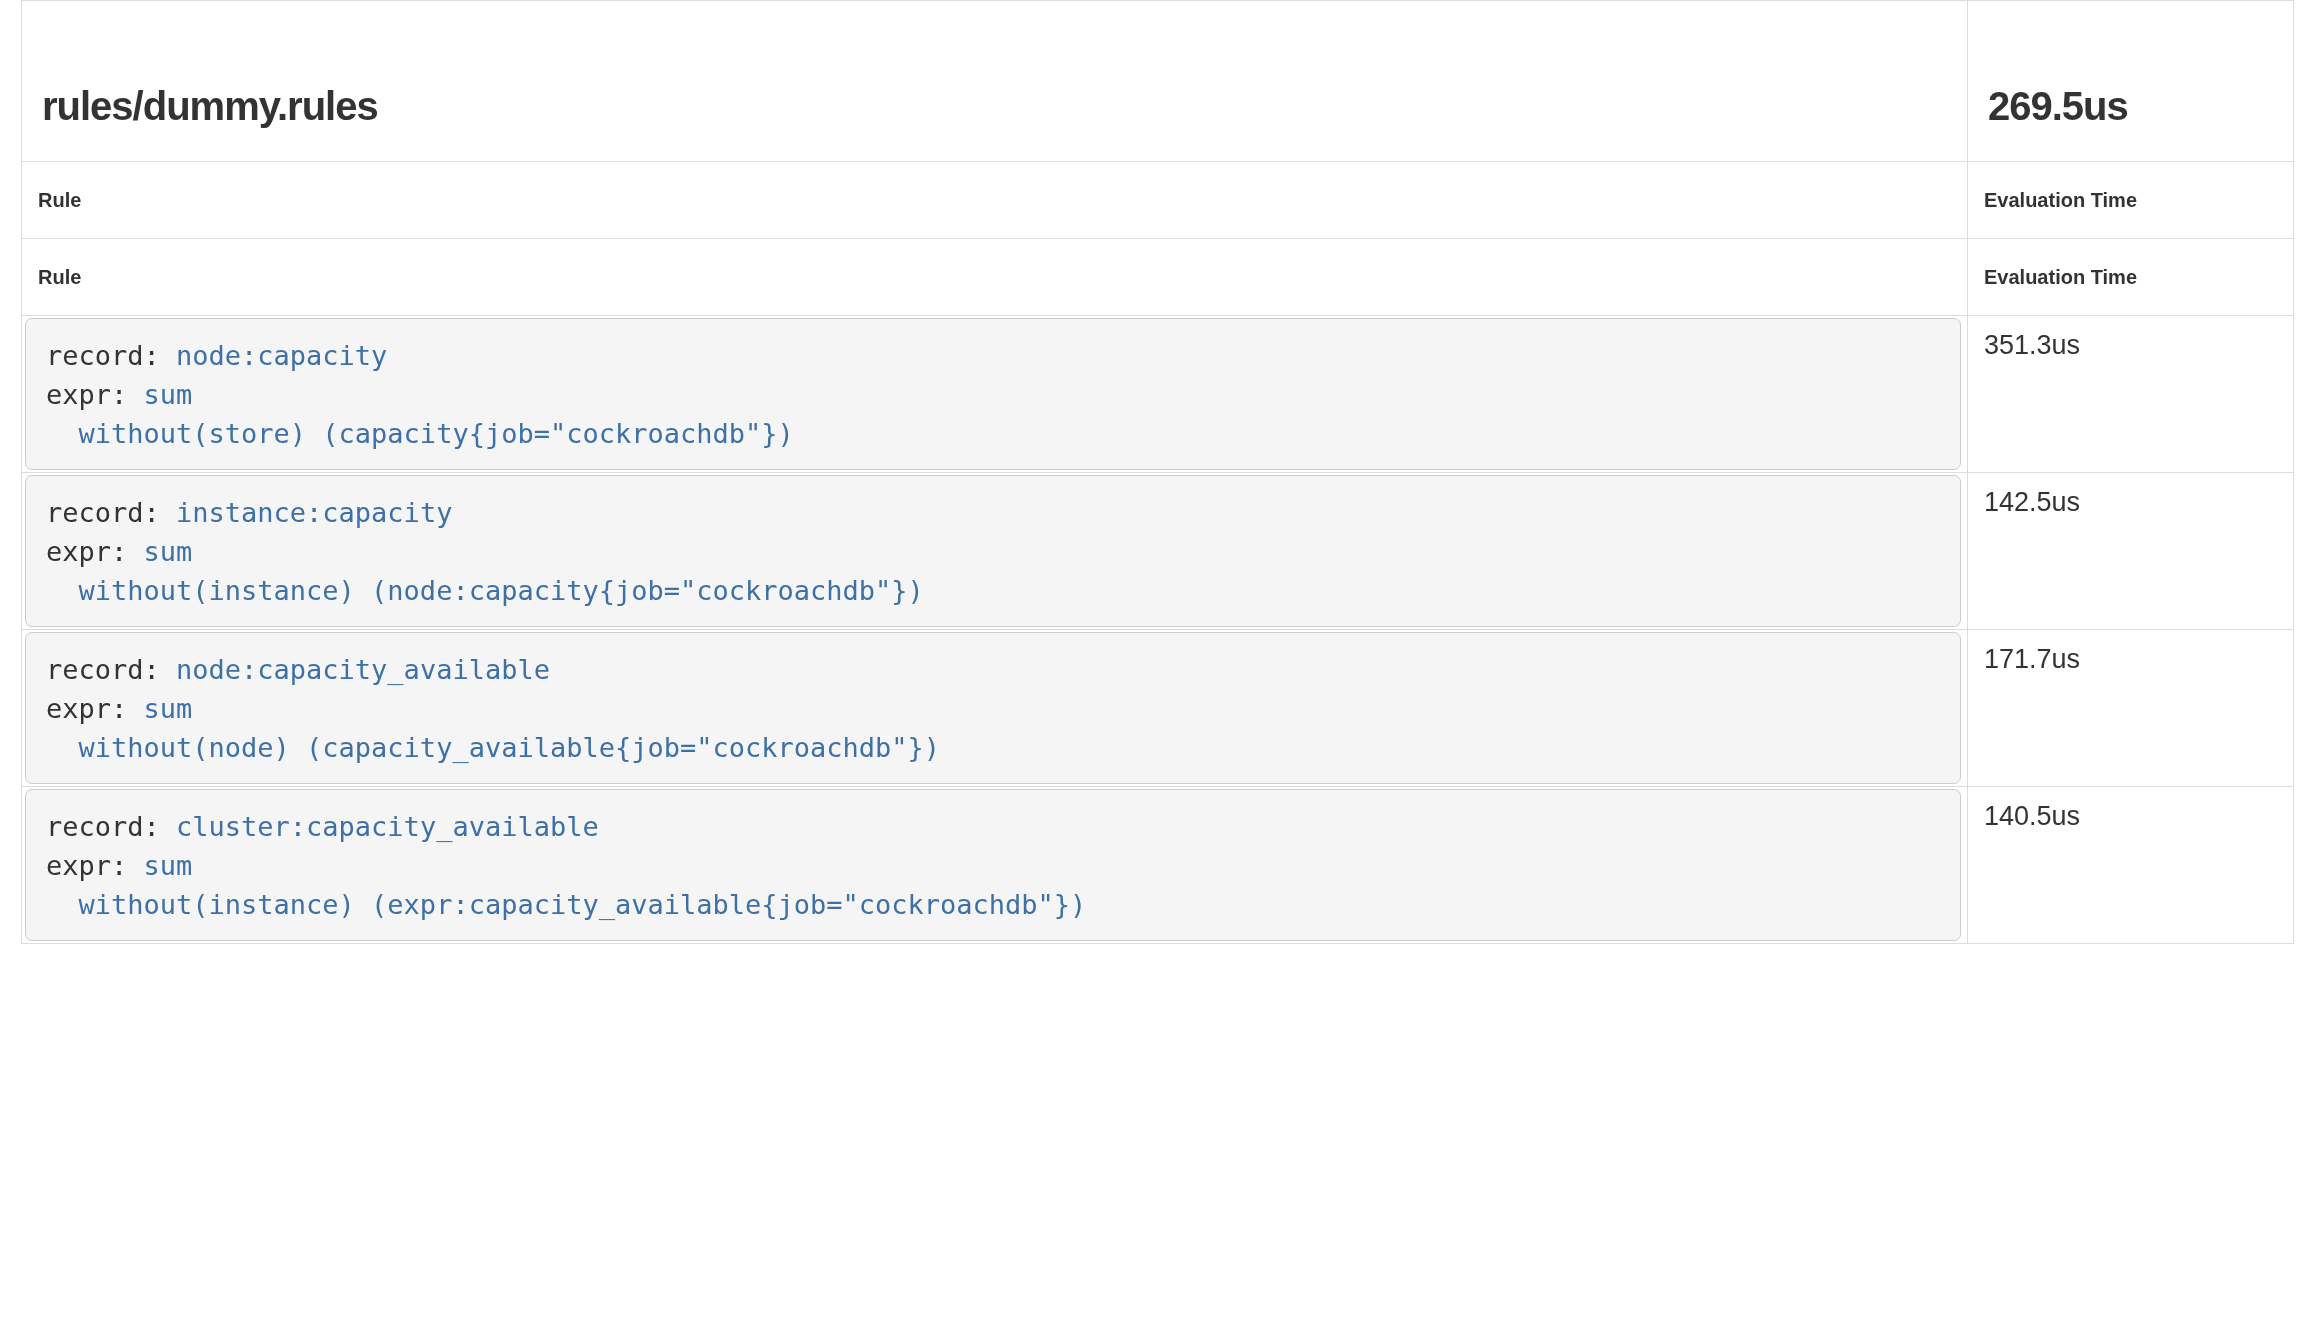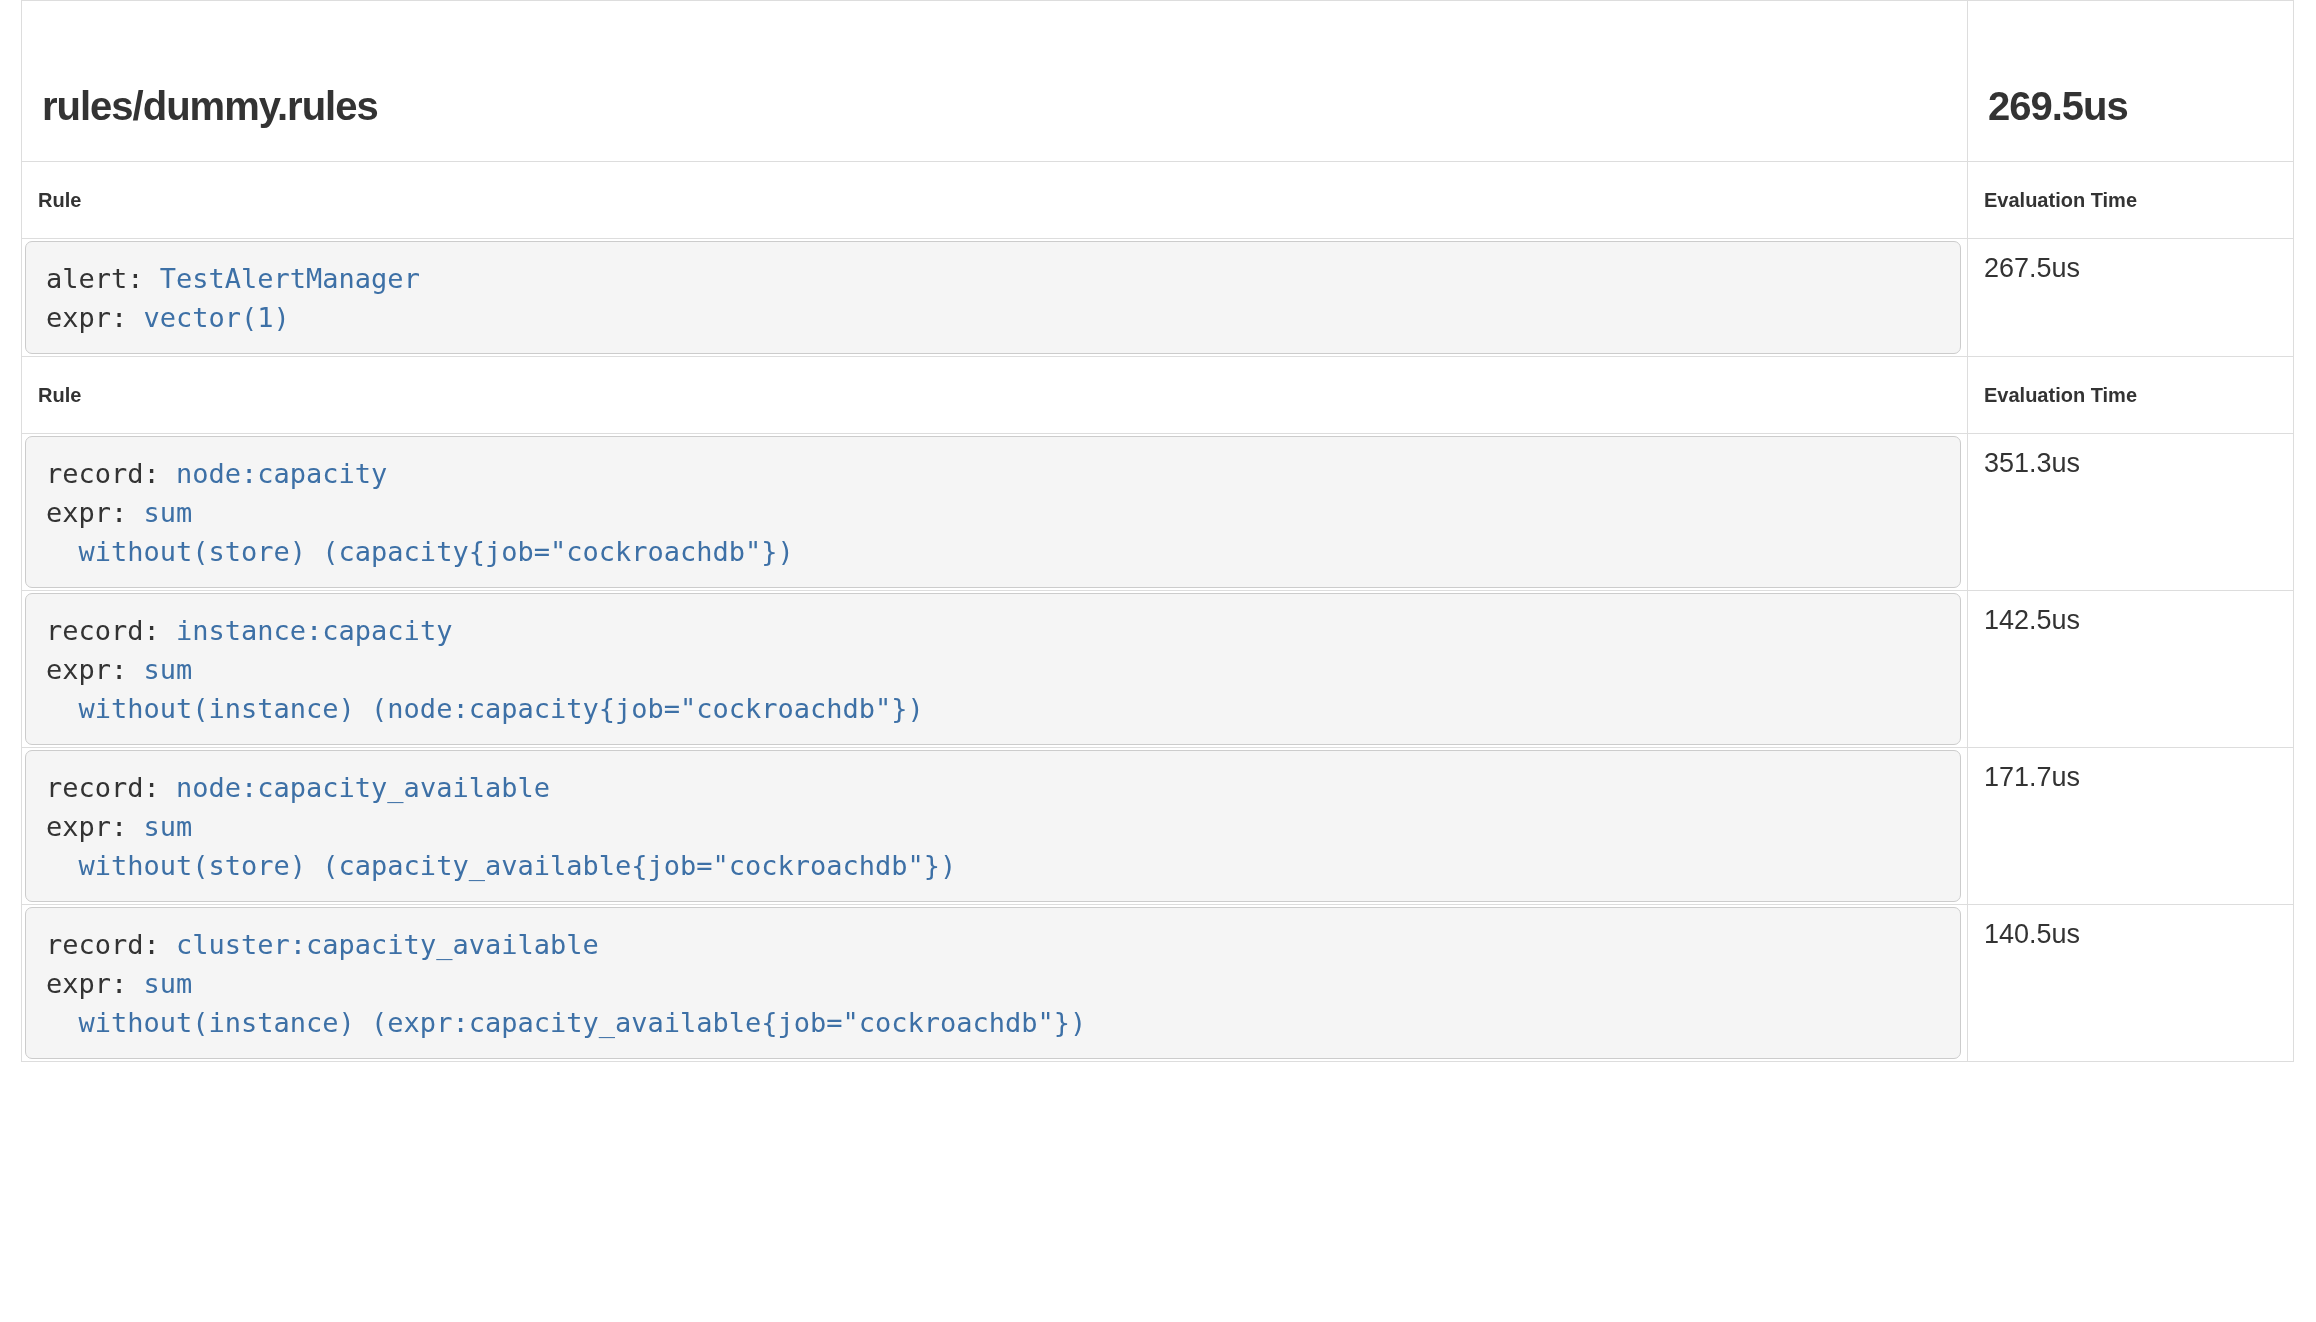--- a/index.html
+++ b/index.html
@@ -103,46 +103,40 @@
         <span class="group-title">rules/dummy.rules</span>
       </td>
       <td>
         <span class="group-eval">269.5us</span>
       </td>
     </tr>
     <tr class="head-row">
       <th>Rule</th>
       <th>Evaluation Time</th>
     </tr>
-    <tr class="rule-row">
-      <td class="rule-cell">
-        <pre class="rule-pre"><div class="cl"><span class="ck">alert: </span><span class="cv">TestAlertManager</span></div><div class="cl"><span class="ck">expr: </span><span class="cv">vector(1)</span></div></pre>
-      </td>
-      <td class="eval-cell">267.5us</td>
-    </tr>
 
     <tr class="head-row">
       <th>Rule</th>
       <th>Evaluation Time</th>
     </tr>
     <tr class="rule-row">
       <td class="rule-cell">
         <pre class="rule-pre"><div class="cl"><span class="ck">record: </span><span class="cv">node:capacity</span></div><div class="cl"><span class="ck">expr: </span><span class="cv">sum</span></div><div class="cl"><span class="cv">  without(store) (capacity{job="cockroachdb"})</span></div></pre>
       </td>
       <td class="eval-cell">351.3us</td>
     </tr>
     <tr class="rule-row">
       <td class="rule-cell">
         <pre class="rule-pre"><div class="cl"><span class="ck">record: </span><span class="cv">instance:capacity</span></div><div class="cl"><span class="ck">expr: </span><span class="cv">sum</span></div><div class="cl"><span class="cv">  without(instance) (node:capacity{job="cockroachdb"})</span></div></pre>
       </td>
       <td class="eval-cell">142.5us</td>
     </tr>
     <tr class="rule-row">
       <td class="rule-cell">
-        <pre class="rule-pre"><div class="cl"><span class="ck">record: </span><span class="cv">node:capacity_available</span></div><div class="cl"><span class="ck">expr: </span><span class="cv">sum</span></div><div class="cl"><span class="cv">  without(store) (capacity_available{job="cockroachdb"})</span></div></pre>
+        <pre class="rule-pre"><div class="cl"><span class="ck">record: </span><span class="cv">node:capacity_available</span></div><div class="cl"><span class="ck">expr: </span><span class="cv">sum</span></div><div class="cl"><span class="cv">  without(node) (capacity_available{job="cockroachdb"})</span></div></pre>
       </td>
       <td class="eval-cell">171.7us</td>
     </tr>
     <tr class="rule-row">
       <td class="rule-cell">
         <pre class="rule-pre"><div class="cl"><span class="ck">record: </span><span class="cv">cluster:capacity_available</span></div><div class="cl"><span class="ck">expr: </span><span class="cv">sum</span></div><div class="cl"><span class="cv">  without(instance) (expr:capacity_available{job="cockroachdb"})</span></div></pre>
       </td>
       <td class="eval-cell">140.5us</td>
     </tr>
   </tbody>

